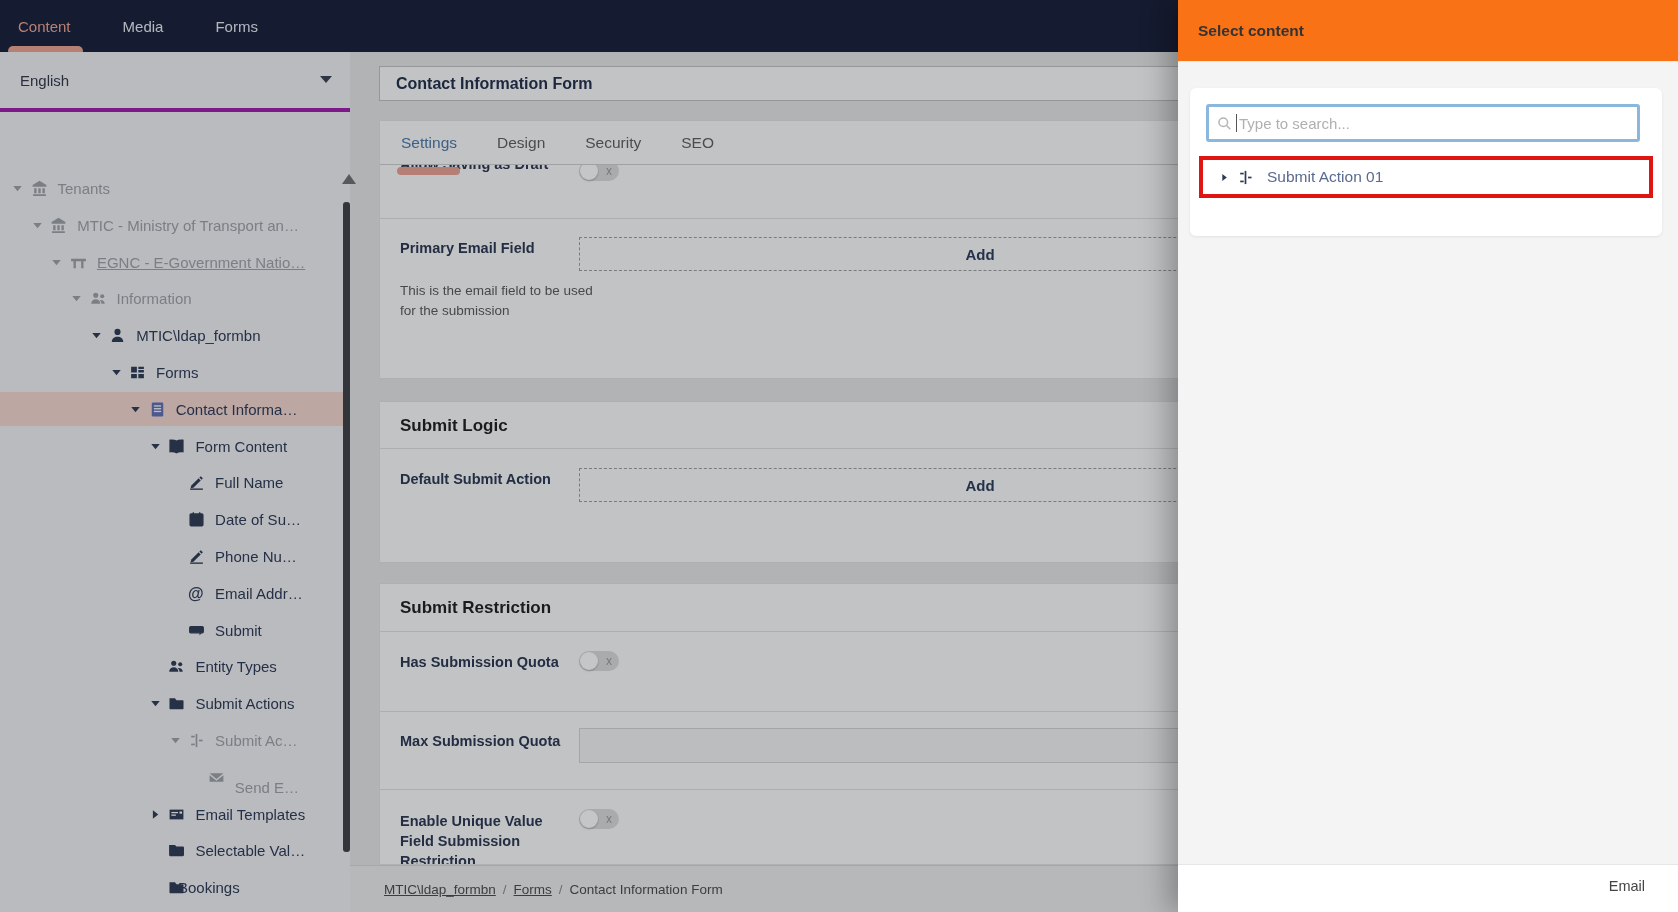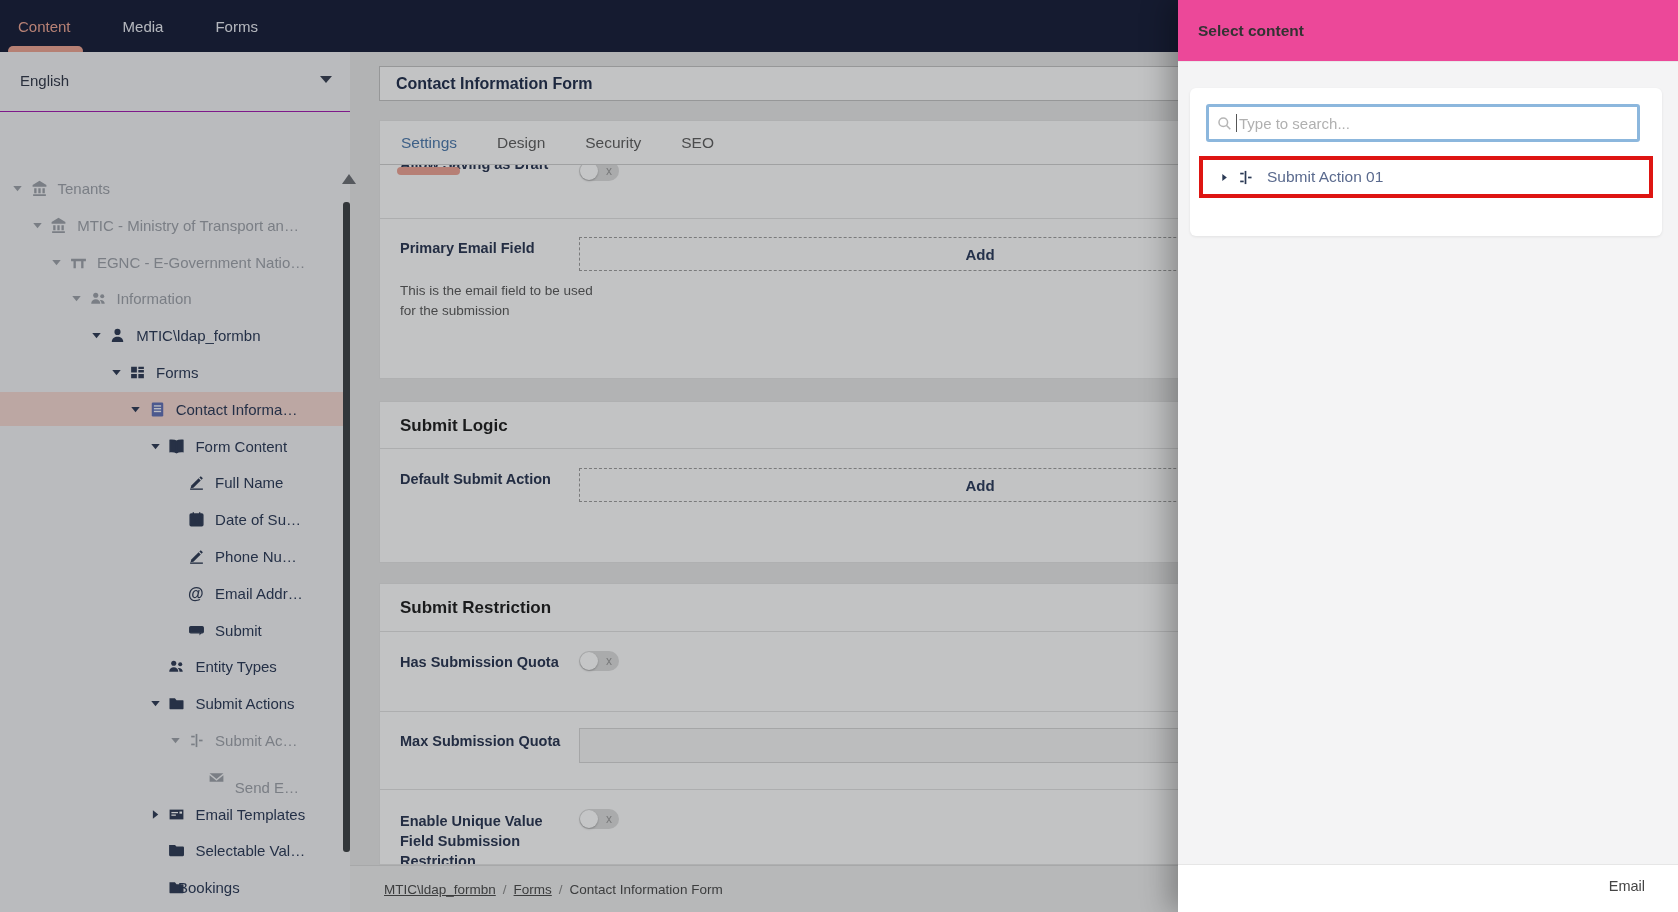--- a/index.html
+++ b/index.html
@@ -9,21 +9,21 @@
 
   
   .topbar { position:absolute; left:0; top:0; width:1678px; height:52px; background:#181f39; z-index:1; }
   .topnav { display:flex; align-items:center; height:52px; padding-left:18px; gap:52px; }
   .topnav .navitem { font-size:15px; color:#e9ebf2; cursor:pointer; }
   .topnav .navitem.active { color:#eca493; }
   .nav-indicator { position:absolute; left:8px; top:46px; width:75px; height:10px; background:#eca493; border-radius:5px; }
 
   
   .sidebar { position:absolute; left:0; top:52px; width:350px; height:860px; background:#f1f1f3; z-index:1; }
-  .lang-row { position:relative; height:60px; border-bottom:1px solid #a21caf; }
+  .lang-row { position:relative; height:60px; border-bottom:4px solid #a21caf; }
   .lang-label { position:absolute; left:20px; top:20px; font-size:15px; color:#33394a; }
   .lang-caret { position:absolute; right:18px; top:24px; width:0; height:0;
                 border-left:6px solid transparent; border-right:6px solid transparent; border-top:7px solid #3a4154; }
   .tree { position:absolute; left:0; top:60px; width:350px; height:800px; overflow:hidden; }
   .trow { position:absolute; left:0; width:343px; height:34px; display:flex; align-items:center; cursor:pointer; }
   .trow.sel { background:#f3d6d0; }
   .trow .caret { position:absolute; width:13px; height:13px; color:#303c56; }
   .trow .ticon { position:absolute; width:17px; height:17px; color:#303c56; }
   .trow .tlabel { position:absolute; font-size:15px; color:#2c3a57; white-space:nowrap; }
   .trow.muted .tlabel, .trow.muted .ticon, .trow.muted .caret { color:#9da1a9; }
@@ -60,21 +60,21 @@
   .quota-input { position:absolute; left:199px; width:802px; height:35px; background:#f4f4f4; border:1px solid #d5d5d5; font-family:inherit; font-size:14px; padding:0 10px; color:#333; }
   .mfooter { position:absolute; left:0; top:813px; width:1040px; height:47px; background:#ededed; border-top:1px solid #d8d8d8; display:flex; align-items:center; padding-left:34px; font-size:13.5px; color:#4c4c4c; }
   .mfooter a { color:#4c4c4c; text-decoration:underline; cursor:pointer; }
   .mfooter .sep { margin:0 7px; color:#8a8a8a; }
 
   
   .backdrop { position:absolute; left:0; top:0; width:1178px; height:912px; background:rgba(14,16,22,0.24); z-index:5; }
 
   
   .panel { position:absolute; left:1178px; top:0; width:500px; height:912px; background:#f4f4f5; z-index:6; box-shadow:-10px 0 26px rgba(0,0,0,0.28); }
-  .panel-head { position:absolute; left:0; top:0; width:100%; height:62px; background:#ec4899; border-bottom:1px solid #e8e8e8; }
+  .panel-head { position:absolute; left:0; top:0; width:100%; height:62px; background:#f97316; border-bottom:1px solid #e8e8e8; }
   .panel-title { position:absolute; left:20px; top:22px; font-size:15.5px; font-weight:bold; color:#333; }
   .pcard { position:absolute; left:12px; top:88px; width:472px; height:148px; background:#fff; border-radius:6px; box-shadow:0 1px 3px rgba(0,0,0,0.08); }
   .searchwrap { position:absolute; left:16px; top:16px; width:434px; height:38px; border:3px solid #8cb7dd; border-radius:3px; background:#fff; display:flex; align-items:center; padding:0 8px; }
   .searchwrap .mag { width:15px; height:15px; margin-right:4px; flex:0 0 auto; }
   .searchwrap .mag svg { width:100%; height:100%; display:block; stroke:#b5b5b5; fill:none; stroke-width:1.6; }
   .text-caret { width:1px; height:18px; background:#555; margin-right:2px; }
   .searchwrap input { border:none; outline:none; flex:1; font-family:inherit; font-size:15px; color:#333; background:transparent; }
   .searchwrap input::placeholder { color:#b0b0b0; }
   .pick-row { position:absolute; left:9px; top:68px; width:454px; height:42px; background:#fff; border:4px solid #de1512; display:flex; align-items:center; cursor:pointer; }
   .pick-row .pcaret { width:11px; height:11px; margin-left:16px; color:#2b3a55; flex:0 0 auto; }
@@ -134,21 +134,21 @@
           <span class="caret" style="left: 50.4px;">
             <svg viewBox="0 0 16 16">
               <path d="M2.8 4.8h10.4L8 11.4z"></path>
             </svg>
           </span>
           <span class="ticon" style="left: 69.9px;">
             <svg viewBox="0 0 16 16">
               <path d="M1 4.4h14v2.4h-2.3v6.7h-2.2V6.8H5.5v6.7H3.3V6.8H1z"></path>
             </svg>
           </span>
-          <span class="tlabel" style="left: 96.9px;">EGNC - E-Government Natio…</span>
+          <span class="tlabel" style="left: 96.9px; text-decoration: underline;">EGNC - E-Government Natio…</span>
         </div>
         <div class="trow muted" style="top: 169px;">
           <span class="caret" style="left: 70.1px;">
             <svg viewBox="0 0 16 16">
               <path d="M2.8 4.8h10.4L8 11.4z"></path>
             </svg>
           </span>
           <span class="ticon" style="left: 89.6px;">
             <svg viewBox="0 0 16 16">
               <circle cx="5.4" cy="5" r="2.4"></circle>

